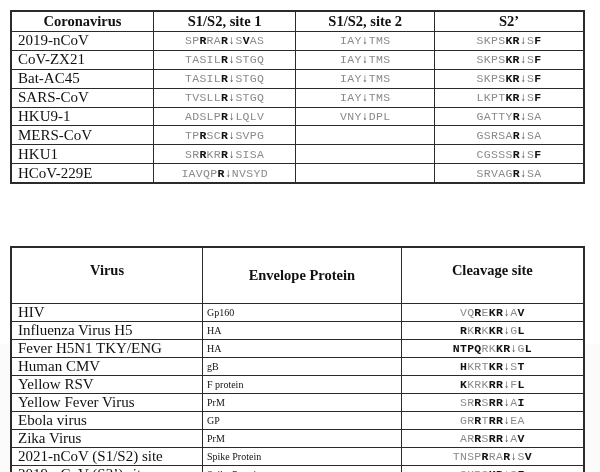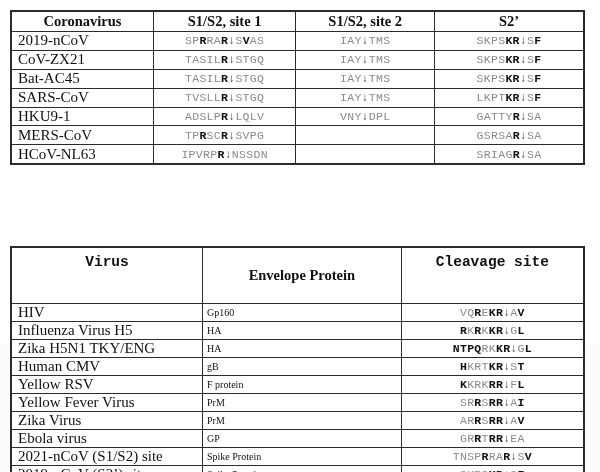--- a/index.html
+++ b/index.html
@@ -29,21 +29,21 @@
     white-space:nowrap;overflow:hidden;
     color:var(--text);
   }
   th{
     font-weight:bold;font-size:14.5px;text-align:center;
   }
   #t1 th{height:19px;}
   #t1 td{height:17.9px;}
   #t2 thead th{height:36px;}
   #t2 td{height:16.4px;}
-  .vtop{vertical-align:top;padding-top:6px;font-family:Liberation Mono, monospace;}
+  .vtop{vertical-align:top;padding-top:14px;}
   .vbot{vertical-align:bottom;padding-bottom:19px;}
   td.name{font-size:15px;text-align:left;padding-left:6px;}
   td.prot{font-size:10px;text-align:left;}
   td.seq{
     font-family:"Liberation Mono", monospace;
     font-size:11.5px;letter-spacing:.3px;
     color:var(--seq-gray);
     text-align:center;
     margin-left:36px;
   }
@@ -98,24 +98,30 @@
           <td class="seq">VNY<span class="ar">↓</span>DPL</td>
           <td class="seq">GATTY<b>R</b><span class="ar">↓</span>SA</td>
         </tr>
         <tr>
           <td class="name">MERS-CoV</td>
           <td class="seq">TP<b>R</b>SC<b>R</b><span class="ar">↓</span>SVPG</td>
           <td class="seq"></td>
           <td class="seq">GSRSA<b>R</b><span class="ar">↓</span>SA</td>
         </tr>
         <tr>
-          <td class="name">HCoV-NL63</td>
-          <td class="seq">IPVRP<b>R</b><span class="ar">↓</span>NSSDN</td>
+          <td class="name">HKU1</td>
+          <td class="seq">SR<b>R</b>KR<b>R</b><span class="ar">↓</span>SISA</td>
           <td class="seq"></td>
-          <td class="seq">SRIAG<b>R</b><span class="ar">↓</span>SA</td>
+          <td class="seq">CGSSS<b>R</b><span class="ar">↓</span>S<b>F</b></td>
+        </tr>
+        <tr>
+          <td class="name">HCoV-229E</td>
+          <td class="seq">IAVQP<b>R</b><span class="ar">↓</span>NVSYD</td>
+          <td class="seq"></td>
+          <td class="seq">SRVAG<b>R</b><span class="ar">↓</span>SA</td>
         </tr>
       </tbody>
   </table>
 
   <table id="t2">
     <thead>
       <tr>
         <th class="d1 vtop">Virus</th>
         <th class="d2 vbot">Envelope Protein</th>
         <th class="d3 vtop">Cleavage site</th>
@@ -126,48 +132,48 @@
           <td class="name">HIV</td>
           <td class="prot">Gp160</td>
           <td class="seq">VQ<b>R</b>E<b>KR</b><span class="ar">↓</span>A<b>V</b></td>
         </tr>
         <tr>
           <td class="name">Influenza Virus H5</td>
           <td class="prot">HA</td>
           <td class="seq"><b>R</b>K<b>R</b>K<b>KR</b><span class="ar">↓</span>G<b>L</b></td>
         </tr>
         <tr>
-          <td class="name">Zika H5N1 TKY/ENG</td>
+          <td class="name">Fever H5N1 TKY/ENG</td>
           <td class="prot">HA</td>
           <td class="seq"><b>NTPQ</b>RK<b>KR</b><span class="ar">↓</span>G<b>L</b></td>
         </tr>
         <tr>
           <td class="name">Human CMV</td>
           <td class="prot">gB</td>
           <td class="seq"><b>H</b>KRT<b>KR</b><span class="ar">↓</span>S<b>T</b></td>
         </tr>
         <tr>
           <td class="name">Yellow RSV</td>
           <td class="prot">F protein</td>
           <td class="seq"><b>K</b>KRK<b>RR</b><span class="ar">↓</span>F<b>L</b></td>
         </tr>
         <tr>
           <td class="name">Yellow Fever Virus</td>
           <td class="prot">PrM</td>
           <td class="seq">SR<b>R</b>S<b>RR</b><span class="ar">↓</span>A<b>I</b></td>
         </tr>
         <tr>
+          <td class="name">Ebola virus</td>
+          <td class="prot">GP</td>
+          <td class="seq">GR<b>R</b>T<b>RR</b><span class="ar">↓</span>EA</td>
+        </tr>
+        <tr>
           <td class="name">Zika Virus</td>
           <td class="prot">PrM</td>
           <td class="seq">AR<b>R</b>S<b>RR</b><span class="ar">↓</span>A<b>V</b></td>
-        </tr>
-        <tr>
-          <td class="name">Ebola virus</td>
-          <td class="prot">GP</td>
-          <td class="seq">GR<b>R</b>T<b>RR</b><span class="ar">↓</span>EA</td>
         </tr>
         <tr>
           <td class="name">2021-nCoV (S1/S2) site</td>
           <td class="prot">Spike Protein</td>
           <td class="seq">TNSP<b>R</b>RA<b>R</b><span class="ar">↓</span>S<b>V</b></td>
         </tr>
         <tr>
           <td class="name">2019-nCoV (S2’) site</td>
           <td class="prot">Spike Protein</td>
           <td class="seq">SKPS<b>KR</b><span class="ar">↓</span>S<b>F</b></td>

